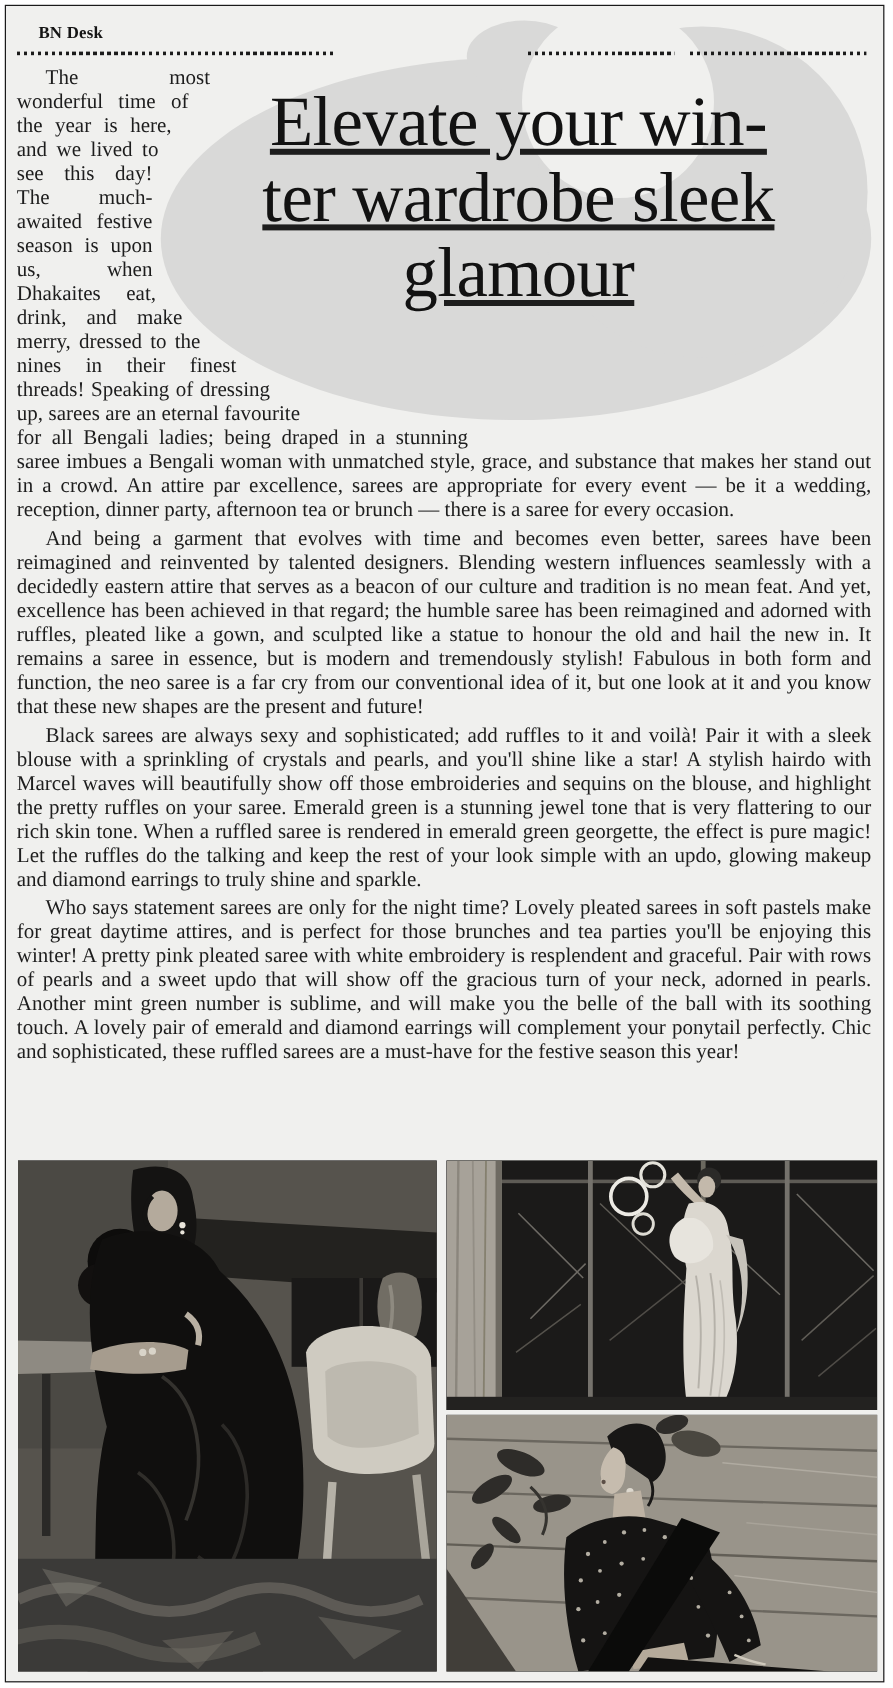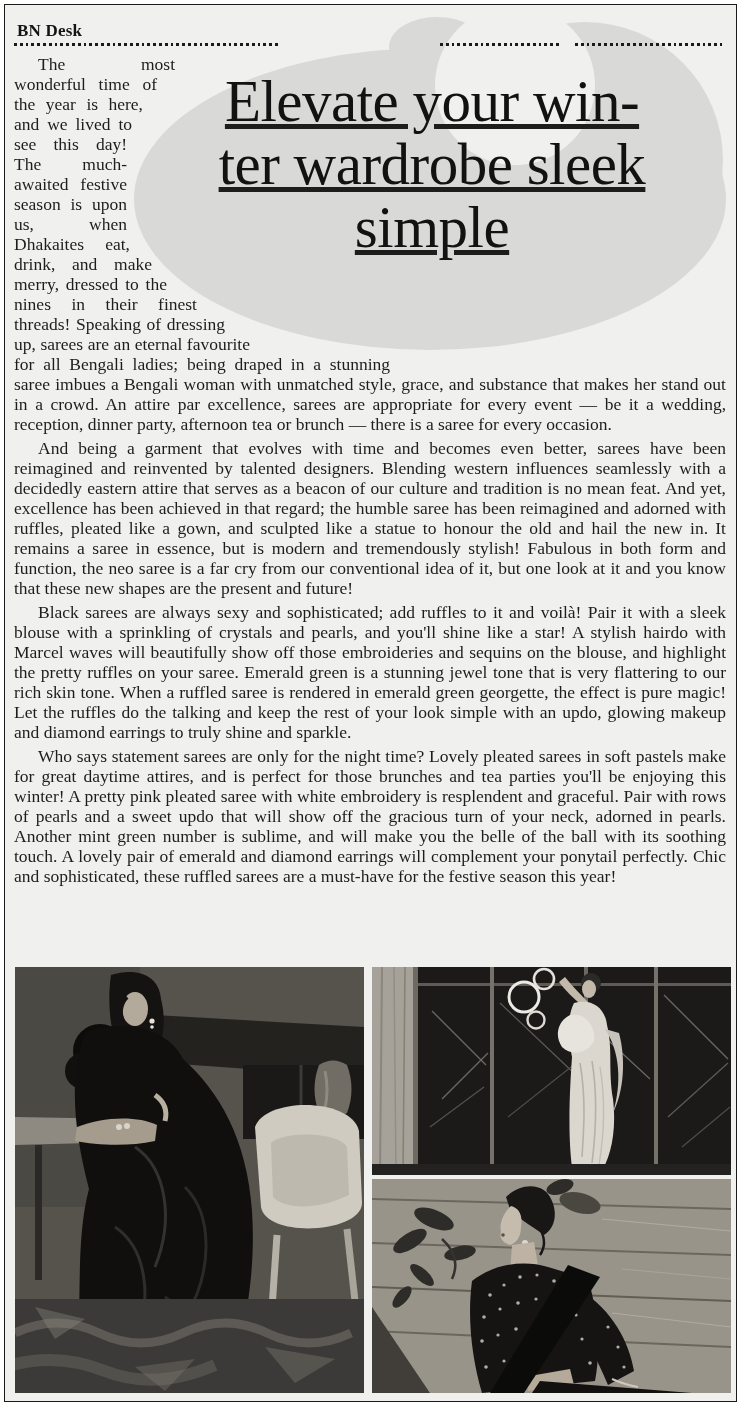--- a/index.html
+++ b/index.html
@@ -7,22 +7,22 @@
     position:relative; width:744px; height:1407px;
     background:#ffffff; overflow:hidden;
     font-family:"Liberation Serif", serif;
   }
   .frame-bg {
     position:absolute; left:4px; top:4px; width:733px; height:1398px;
     background:#f0f0ee; border:1.6px solid #1a1a1a; box-sizing:border-box;
   }
   .deco { position:absolute; left:0; top:0; z-index:0; }
   .byline {
-    position:absolute; left:17px; top:21px; z-index:2;
-    font-weight:bold; font-size:17px; color:#141414; letter-spacing:.2px;
+    position:absolute; left:32px; top:21px; z-index:2;
+    font-weight:bold; font-size:14px; color:#141414; letter-spacing:.2px;
   }
   .rule {
     position:absolute; top:43px; height:3.4px; z-index:2;
     background-image:repeating-linear-gradient(90deg,#1b1b1b 0 2.8px,transparent 2.8px 5.8px);
   }
   .rule-1 { left:14px;  width:264px; }
   .rule-2 { left:440px; width:122px; }
   .rule-3 { left:575px; width:147px; }
 
   .article {
@@ -72,21 +72,21 @@
   <div class="byline">BN Desk</div>
   <div class="rule rule-1"></div>
   <div class="rule rule-2"></div>
   <div class="rule rule-3"></div>
 
   <div class="article">
     <div class="headline-float">
       <h1 class="headline">
         <span>Elevate your win-</span>
         <span>ter wardrobe sleek</span>
-        <span>simple</span>
+        <span>glamour</span>
       </h1>
     </div>
     <div class="tail-float"></div>
     <p>The most wonderful time of the year is here, and we lived to see this day! The much-awaited festive season is upon us, when Dhakaites eat, drink, and make merry, dressed to the nines in their finest threads! Speaking of dressing up, sarees are an eternal favourite for all Bengali ladies; being draped in a stunning saree imbues a Bengali woman with unmatched style, grace, and substance that makes her stand out in a crowd. An attire par excellence, sarees are appropriate for every event — be it a wedding, reception, dinner party, afternoon tea or brunch — there is a saree for every occasion.</p>
     <p>And being a garment that evolves with time and becomes even better, sarees have been reimagined and reinvented by talented designers. Blending western influences seamlessly with a decidedly eastern attire that serves as a beacon of our culture and tradition is no mean feat. And yet, excellence has been achieved in that regard; the humble saree has been reimagined and adorned with ruffles, pleated like a gown, and sculpted like a statue to honour the old and hail the new in. It remains a saree in essence, but is modern and tremendously stylish! Fabulous in both form and function, the neo saree is a far cry from our conventional idea of it, but one look at it and you know that these new shapes are the present and future!</p>
     <p>Black sarees are always sexy and sophisticated; add ruffles to it and voilà! Pair it with a sleek blouse with a sprinkling of crystals and pearls, and you'll shine like a star! A stylish hairdo with Marcel waves will beautifully show off those embroideries and sequins on the blouse, and highlight the pretty ruffles on your saree. Emerald green is a stunning jewel tone that is very flattering to our rich skin tone. When a ruffled saree is rendered in emerald green georgette, the effect is pure magic! Let the ruffles do the talking and keep the rest of your look simple with an updo, glowing makeup and diamond earrings to truly shine and sparkle.</p>
     <p>Who says statement sarees are only for the night time? Lovely pleated sarees in soft pastels make for great daytime attires, and is perfect for those brunches and tea parties you'll be enjoying this winter! A pretty pink pleated saree with white embroidery is resplendent and graceful. Pair with rows of pearls and a sweet updo that will show off the gracious turn of your neck, adorned in pearls. Another mint green number is sublime, and will make you the belle of the ball with its soothing touch. A lovely pair of emerald and diamond earrings will complement your ponytail perfectly. Chic and sophisticated, these ruffled sarees are a must-have for the festive season this year!</p>
   </div>
 
   <div class="photos">

